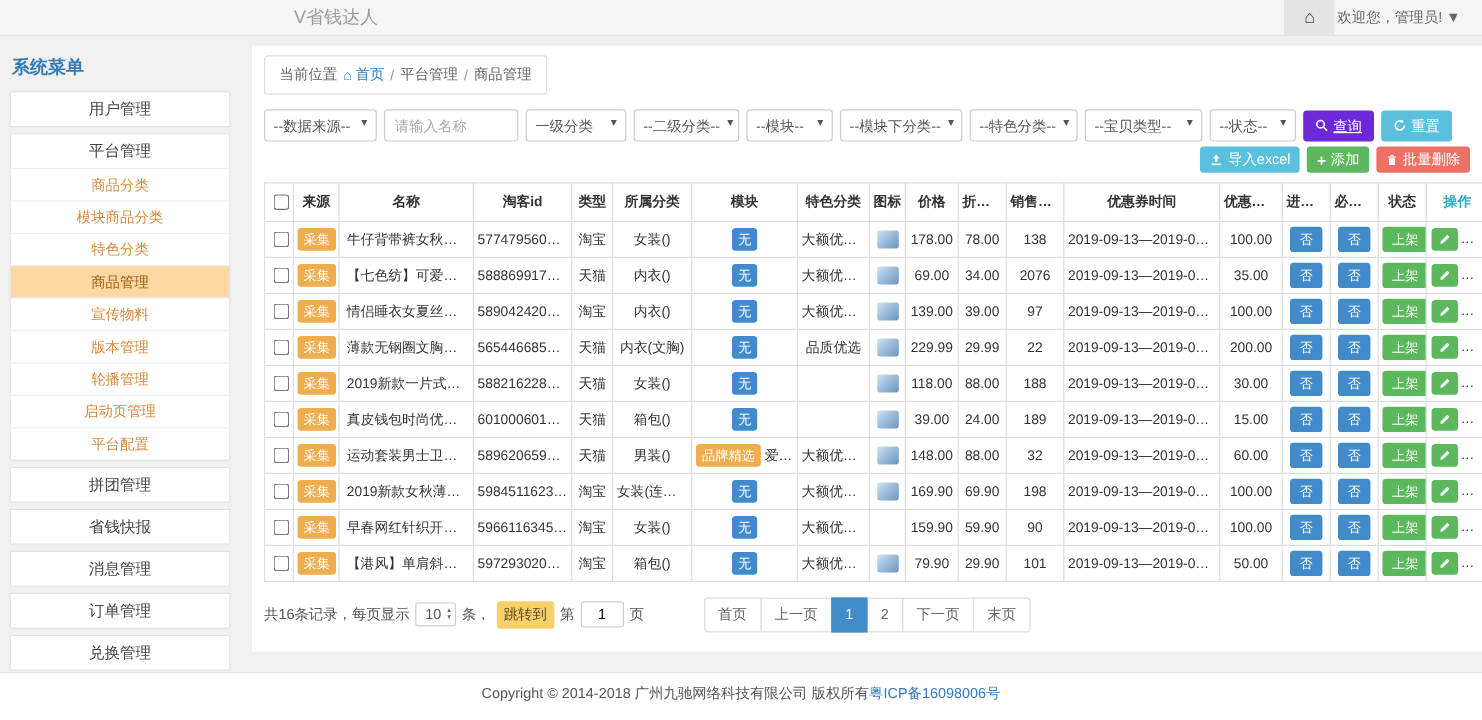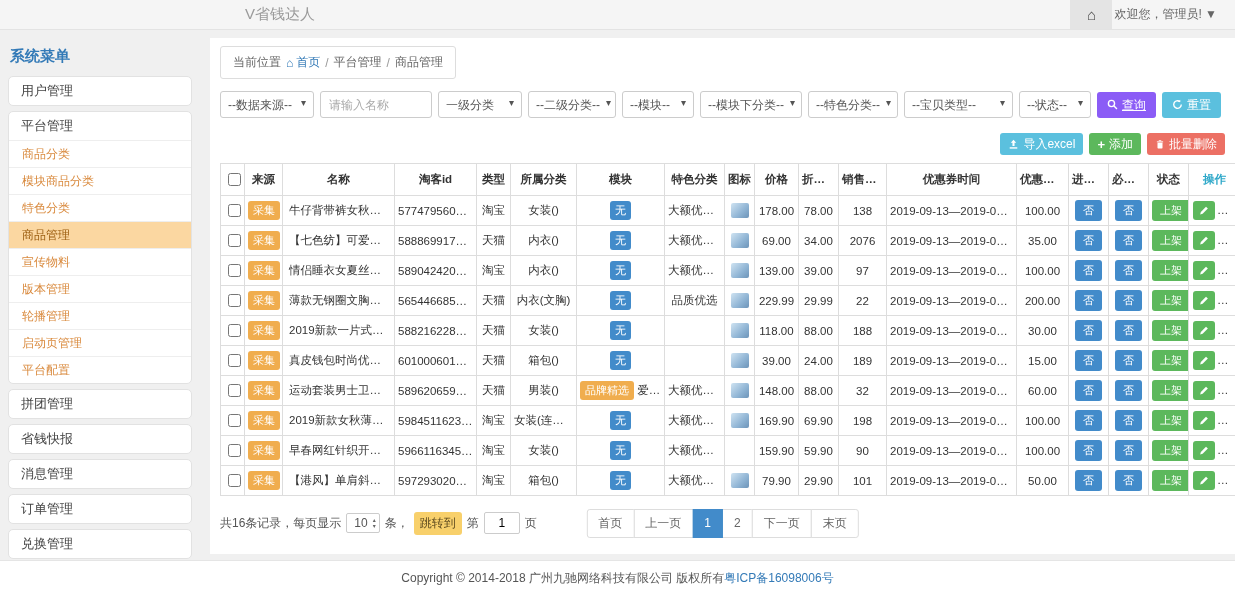--- a/index.html
+++ b/index.html
@@ -11,44 +11,44 @@
   }
   
   .topbar { height:30px; background:#f5f5f5; border-bottom:1px solid #e3e3e3; display:flex; align-items:center; }
   .brand { margin-left:245px; font-size:15px; color:#9a9a9a; }
   .top-right { margin-left:auto; display:flex; align-items:center; height:100%; }
   .home-box { width:42px; height:100%; background:#e4e4e4; display:flex; align-items:center; justify-content:center; color:#444; font-size:15px; cursor:pointer; }
   .welcome { padding:0 18px 0 2px; color:#666; cursor:pointer; }
   
   .sidebar { position:absolute; left:8px; top:38px; width:184px; }
   .side-title { color:#337ab7; font-size:15px; font-weight:bold; padding:9px 2px 10px; }
-  .side-group { background:#fff; border:1px solid #e2e2e2; border-radius:5px; margin-bottom:5px; overflow:hidden; }
+  .side-group { background:#fff; border:1px solid #e2e2e2; border-radius:0; margin-bottom:5px; overflow:hidden;text-align:center; }
   .side-top { padding:6px 12px; color:#444; font-size:13px; cursor:pointer; line-height:16px; }
   .side-sub { padding:5px 13px; color:#d9893c; font-size:12px; border-top:1px solid #eee; cursor:pointer; line-height:16px; }
   .side-sub.active { background:#fbd7a1; color:#9c5e10; }
   
   .main { position:absolute; left:210px; top:38px; width:1025px; background:#fff; padding:8px 10px 16px; }
   .breadcrumb { display:inline-flex; gap:5px; align-items:center; border:1px solid #ddd; border-radius:3px; padding:7px 12px; color:#666; background:#fff; }
   .bc-home { color:#337ab7; cursor:pointer; display:inline-flex; gap:3px; align-items:center; }
   .sep { color:#999; }
   .filter-row { display:flex; gap:6px; align-items:center; margin-top:12px; }
   .fselect { border:1px solid #ccc; border-radius:3px; background:#fff; padding:5px 7px; display:flex; justify-content:space-between; gap:6px; color:#555; cursor:pointer; white-space:nowrap; overflow:hidden; height:27px; }
   .fselect .caret { color:#555; font-size:10px; flex:0 0 auto; }
   .finput { border:1px solid #ccc; border-radius:3px; padding:5px 8px; width:112px; height:27px; font:inherit; color:#333; }
   .finput::placeholder { color:#aaa; }
   .btn { border:none; border-radius:3px; color:#fff; padding:6px 10px; font:inherit; cursor:pointer; display:inline-flex; align-items:center; gap:4px; line-height:14px; }
   .btn-sm { padding:4px 8px; }
-  .btn-primary { background:#8b5cf6;text-decoration:underline; }
+  .btn-primary { background:#6d28d9;text-decoration:underline; }
   .btn-info { background:#5bc0de; }
   .btn-success { background:#5cb85c; }
   .btn-danger { background:#ec7064; }
   .plus { font-weight:bold; font-size:13px; line-height:11px; }
   .ico { display:inline-flex; align-items:center; }
   
-  .panel { margin-top:15px; }
+  .panel { margin-top:4px; }
   .toolbar { display:flex; justify-content:flex-end; gap:6px; margin-bottom:8px; }
   table { width:100%; border-collapse:collapse; table-layout:fixed; }
   th, td { border:1px solid #ddd; padding:4px 3px; text-align:center; font-size:11.5px; overflow:hidden; text-overflow:ellipsis; white-space:nowrap; }
   th { font-weight:bold; color:#333; padding:6px 3px; background:#fff; }
   th.op-head { color:#2ea8c9; }
   td.name-cell { text-align:left; padding-left:6px; }
   .badge { display:inline-block; padding:2px 5px; border-radius:3px; color:#fff; font-size:11px; white-space:nowrap; }
   .badge-orange { background:#f0ad4e; }
   .badge-blue { background:#428bca; }
   .btn-xs { border:none; border-radius:3px; color:#fff; padding:3px 8px; font-size:11px; cursor:pointer; font-family:inherit; }
@@ -157,21 +157,21 @@
         <span class="caret">▾</span>
       </div>
       <div class="fselect" style="width:102px">
         <span>--模块下分类--</span>
         <span class="caret">▾</span>
       </div>
       <div class="fselect" style="width:90px">
         <span>--特色分类--</span>
         <span class="caret">▾</span>
       </div>
-      <div class="fselect" style="width:109px">
+      <div class="fselect" style="width:98px">
         <span>--宝贝类型--</span>
         <span class="caret">▾</span>
       </div>
       <div class="fselect" style="width:72px">
         <span>--状态--</span>
         <span class="caret">▾</span>
       </div>
       <button class="btn btn-primary">
         <span class="ico">
           <svg width="11" height="11" viewBox="0 0 16 16">

